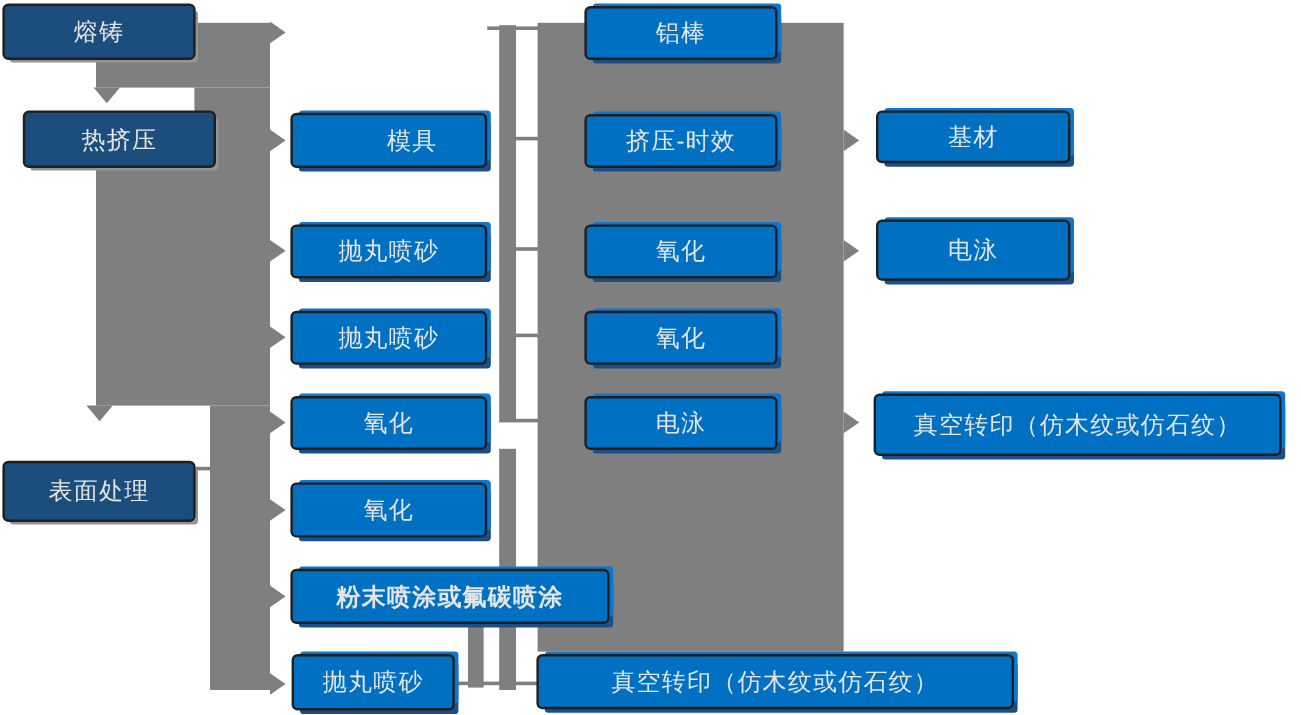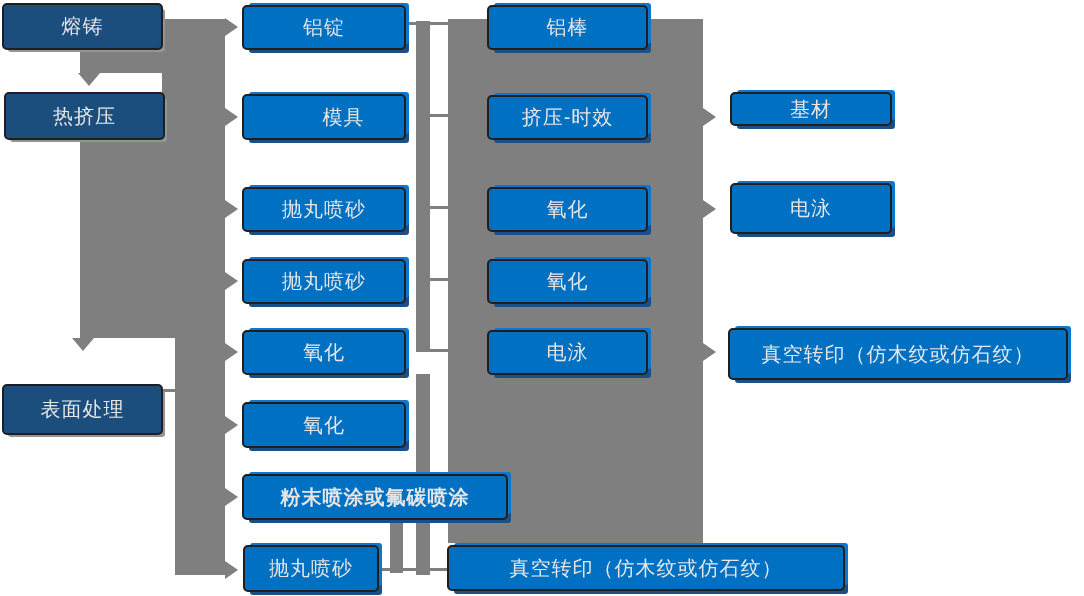--- a/index.html
+++ b/index.html
@@ -58,36 +58,35 @@
   <div class="arrow-r" style="left:225px;top:343px;"></div>
   <div class="arrow-r" style="left:225px;top:416px;"></div>
   <div class="arrow-r" style="left:225px;top:488px;"></div>
   <div class="arrow-r" style="left:225px;top:561px;"></div>
 
   <div class="arrow-r" style="left:703px;top:108px;"></div>
   <div class="arrow-r" style="left:703px;top:200px;"></div>
   <div class="arrow-r" style="left:703px;top:343px;"></div>
 
   <div class="node navy" style="left:2px;top:3px;width:161px;height:47px;">熔铸</div>
-  <div class="node navy" style="left:4px;top:92px;width:161px;height:48px;">热挤压</div>
+  <div class="node navy" style="left:19px;top:92px;width:161px;height:48px;">热挤压</div>
   <div class="node navy" style="left:2px;top:384px;width:161px;height:51px;">表面处理</div>
 
-  <div class="node blue" style="left:242px;top:5px;width:164px;height:45px;">铝锭</div>
   <div class="node blue" style="left:242px;top:94px;width:164px;height:46px;padding-left:39px;">模具</div>
   <div class="node blue" style="left:242px;top:187px;width:164px;height:45px;">抛丸喷砂</div>
   <div class="node blue" style="left:242px;top:259px;width:164px;height:45px;">抛丸喷砂</div>
   <div class="node blue" style="left:242px;top:330px;width:164px;height:45px;">氧化</div>
   <div class="node blue" style="left:242px;top:402px;width:164px;height:46px;">氧化</div>
   <div class="node blue" style="left:242px;top:474px;width:266px;height:46px;font-weight:bold;">粉末喷涂或氟碳喷涂</div>
   <div class="node blue" style="left:243px;top:545px;width:136px;height:47px;">抛丸喷砂</div>
 
   <div class="node blue" style="left:487px;top:95px;width:161px;height:45px;">挤压-时效</div>
   <div class="node blue" style="left:487px;top:5px;width:161px;height:45px;">铝棒</div>
   <div class="node blue" style="left:487px;top:187px;width:161px;height:45px;">氧化</div>
   <div class="node blue" style="left:487px;top:259px;width:161px;height:45px;">氧化</div>
   <div class="node blue" style="left:487px;top:330px;width:161px;height:45px;">电泳</div>
   <div class="node blue" style="left:447px;top:545px;width:398px;height:46px;">真空转印（仿木纹或仿石纹）</div>
 
-  <div class="node blue" style="left:730px;top:92px;width:162px;height:34px;">基材</div>
+  <div class="node blue" style="left:730px;top:92px;width:162px;height:44px;">基材</div>
   <div class="node blue" style="left:730px;top:183px;width:162px;height:51px;">电泳</div>
   <div class="node blue" style="left:728px;top:328px;width:340px;height:52px;">真空转印（仿木纹或仿石纹）</div>
 
 </div>
 
 </body></html>

